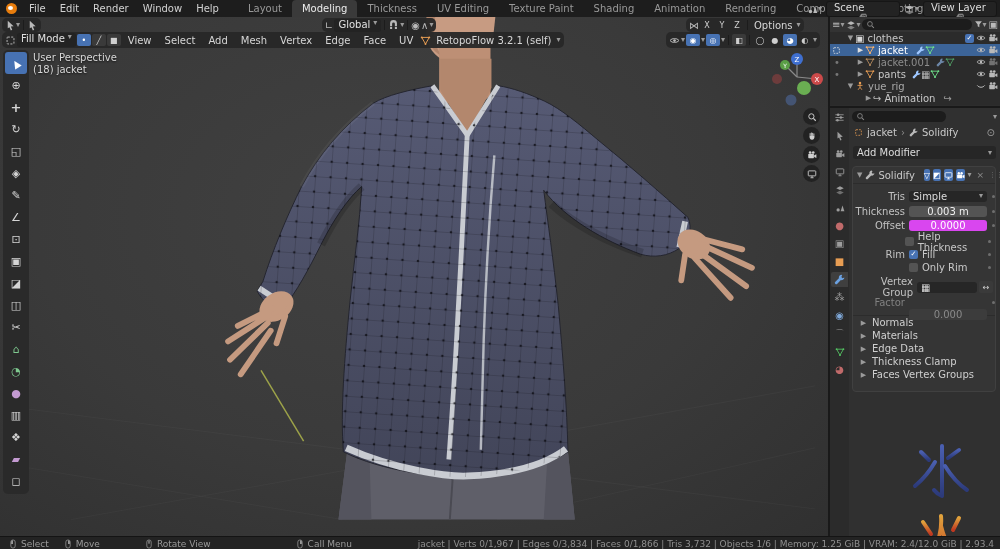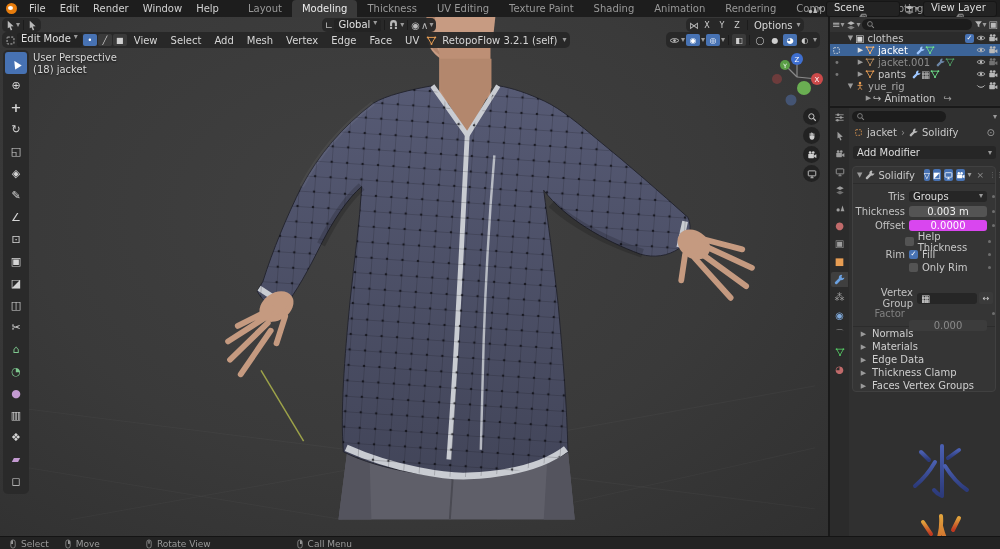--- a/index.html
+++ b/index.html
@@ -354,21 +354,21 @@
       <span class="caret">▾</span>
     </div>
 
     <div class="hdr-block tall" style="left:2px;top:15px;">
       <span class="ic">
           <svg class="s" width="11" height="11">
             <use href="#sy-cube"></use>
           </svg>
         </span>
       <span class="dd" style="height:14px">
-        <span>Edit Mode</span>
+        <span>Fill Mode</span>
           <span class="caret">▾</span>
       </span>
       <span class="tgl on">•</span>
       <span class="tgl">╱</span>
       <span class="tgl">■</span>
       <span class="vmenu">View</span>
       <span class="vmenu">Select</span>
       <span class="vmenu">Add</span>
       <span class="vmenu">Mesh</span>
       <span class="vmenu">Vertex</span>
@@ -791,21 +791,21 @@
                 </svg>
               </span>
             <span class="caret">▾</span>
             <span class="xbtn">×</span>
             <span style="color:#777;font-size:7px">⋮⋮</span>
           </div>
 
           <div class="row" style="height:16px;margin-top:4px;">
             <span class="plabel" style="width:52px">Tris</span>
             <div class="pfield dark" style="width:70px;margin-left:4px;">
-              <span>Groups</span>
+              <span>Simple</span>
                 <span class="caret">▾</span>
             </div>
             <span class="dot" style="margin-left:5px"></span>
           </div>
           <div class="row" style="height:14px;">
             <span class="plabel" style="width:52px">Thickness</span>
             <div class="pfield" style="width:78px;margin-left:4px;">0.003 m</div>
             <span class="dot" style="margin-left:5px"></span>
           </div>
           <div class="row" style="height:14px;">
@@ -824,21 +824,21 @@
             <span class="cbx on" style="margin-left:4px">✓</span>
             <span style="margin-left:4px">Fill</span>
             <span class="dot" style="margin-left:auto;margin-right:4px"></span>
           </div>
           <div class="row" style="height:13px;">
             <span style="width:56px"></span>
             <span class="cbx"></span>
             <span style="margin-left:4px">Only Rim</span>
             <span class="dot" style="margin-left:auto;margin-right:4px"></span>
           </div>
-          <div class="row" style="height:16px;margin-top:16px;">
+          <div class="row" style="height:16px;margin-top:5px;">
             <span class="plabel" style="width:60px">Vertex Group</span>
             <div class="pfield dark" style="width:52px;margin-left:4px;">
                 <span>▦</span>
               </div>
             <span class="tgl" style="margin-left:2px">↔</span>
           </div>
           <div class="row" style="height:14px;">
             <span class="plabel dis" style="width:52px">Factor</span>
             <div class="pfield disabled" style="width:78px;margin-left:4px;">0.000</div>
             <span class="dot" style="margin-left:5px"></span>
@@ -917,15 +917,16 @@
         </svg>
       <span>Rotate View</span>
     </span>
     <span style="width:70px"></span>
     <span class="hint">
       <svg class="s" width="10" height="10">
           <use href="#sy-mouse-r"></use>
         </svg>
       <span>Call Menu</span>
     </span>
+    <span class="stats">jacket | Verts 0/1,967 | Edges 0/3,834 | Faces 0/1,866 | Tris 3,732 | Objects 1/6 | Memory: 1.25 GiB | VRAM: 2.4/12.0 GiB | 2.93.4</span>
   </div>
 
 </div>
 
 </body></html>

